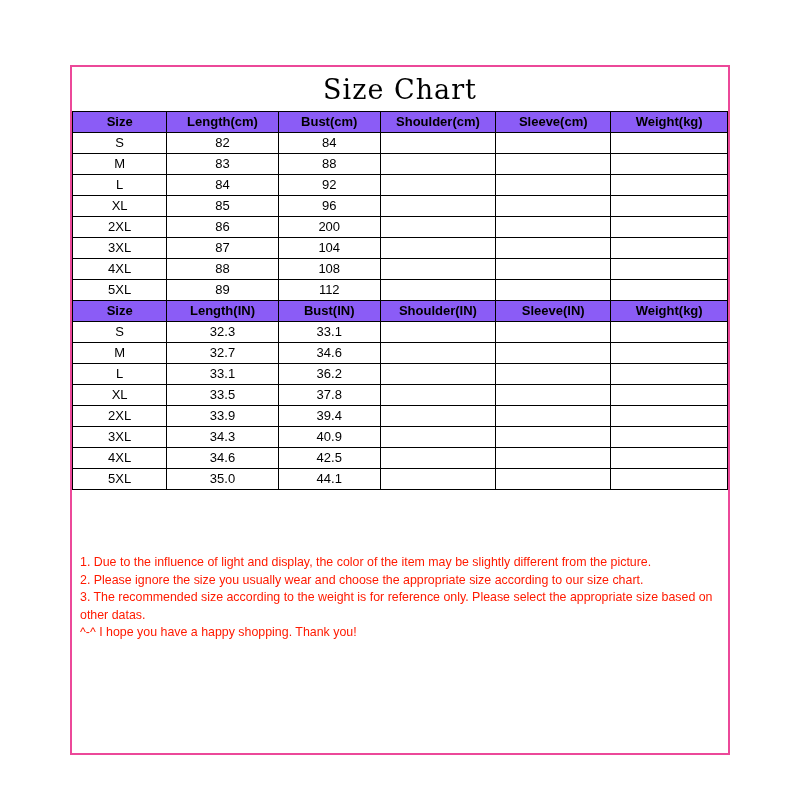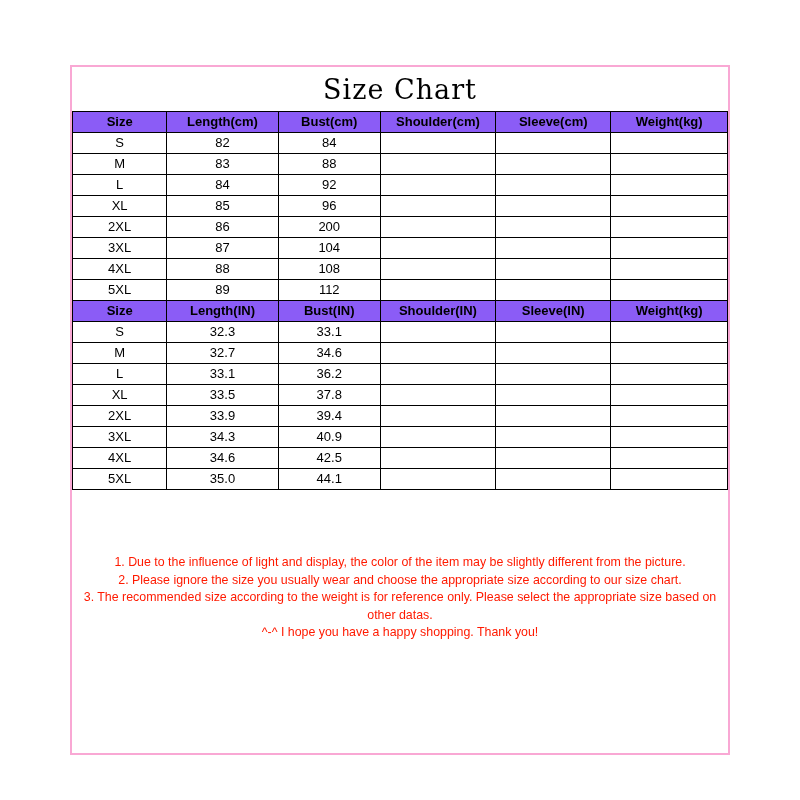--- a/index.html
+++ b/index.html
@@ -12,21 +12,21 @@
     height: 800px;
     font-family: "Liberation Sans", sans-serif;
     position: relative;
   }
   #page {
     position: absolute;
     left: 70px;
     top: 65px;
     width: 660px;
     height: 690px;
-    border: 2px solid #f9a8d4;
+    border: 2px solid #ec4899;
     box-sizing: border-box;
     background: #ffffff;
     overflow: hidden;
   }
   #chart-title {
     text-align: center;
     font-family: "DejaVu Serif", serif;
     font-size: 27px;
     letter-spacing: 1px;
     margin: 7px 0 6px 0;
@@ -58,21 +58,20 @@
   .col-wt   { width: 17.8%; }
 
   #notes {
     position: absolute;
     left: 8px;
     right: 8px;
     top: 487px;
     color: #ff1a00;
     font-size: 12.4px;
     line-height: 17.5px;
-    text-align: center;
   }
   #notes p {
     margin: 0 0 0 0;
   }
 </style>
 </head>
 <body>
 
 <div id="page">
 

